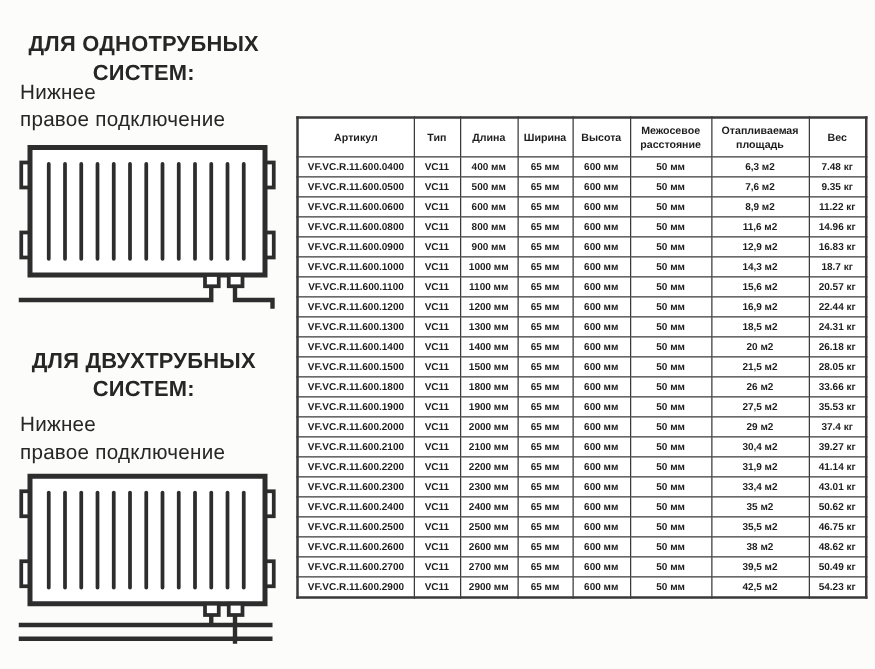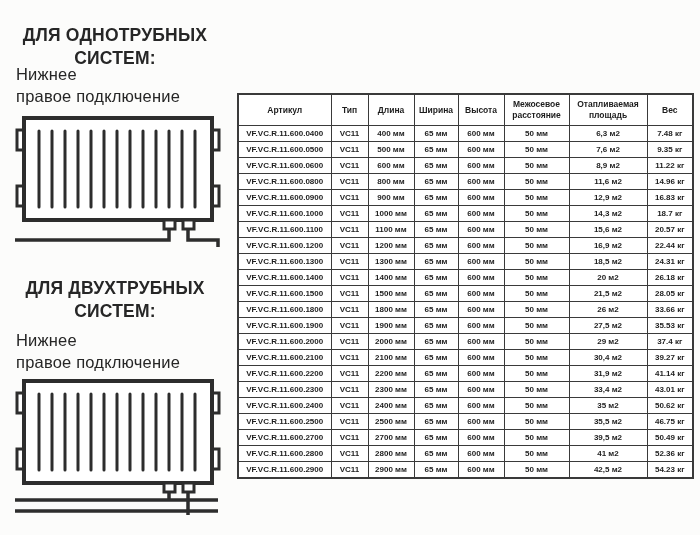--- a/index.html
+++ b/index.html
@@ -341,38 +341,38 @@
           <td>VF.VC.R.11.600.2500</td>
           <td>VC11</td>
           <td>2500 мм</td>
           <td>65 мм</td>
           <td>600 мм</td>
           <td>50 мм</td>
           <td>35,5 м2</td>
           <td>46.75 кг</td>
         </tr>
         <tr>
+          <td>VF.VC.R.11.600.2600</td>
+          <td>VC11</td>
+          <td>2600 мм</td>
+          <td>65 мм</td>
+          <td>600 мм</td>
+          <td>50 мм</td>
+          <td>38 м2</td>
+          <td>48.62 кг</td>
+        </tr>
+        <tr>
           <td>VF.VC.R.11.600.2700</td>
           <td>VC11</td>
           <td>2700 мм</td>
           <td>65 мм</td>
           <td>600 мм</td>
           <td>50 мм</td>
           <td>39,5 м2</td>
           <td>50.49 кг</td>
-        </tr>
-        <tr>
-          <td>VF.VC.R.11.600.2800</td>
-          <td>VC11</td>
-          <td>2800 мм</td>
-          <td>65 мм</td>
-          <td>600 мм</td>
-          <td>50 мм</td>
-          <td>41 м2</td>
-          <td>52.36 кг</td>
         </tr>
         <tr>
           <td>VF.VC.R.11.600.2900</td>
           <td>VC11</td>
           <td>2900 мм</td>
           <td>65 мм</td>
           <td>600 мм</td>
           <td>50 мм</td>
           <td>42,5 м2</td>
           <td>54.23 кг</td>

